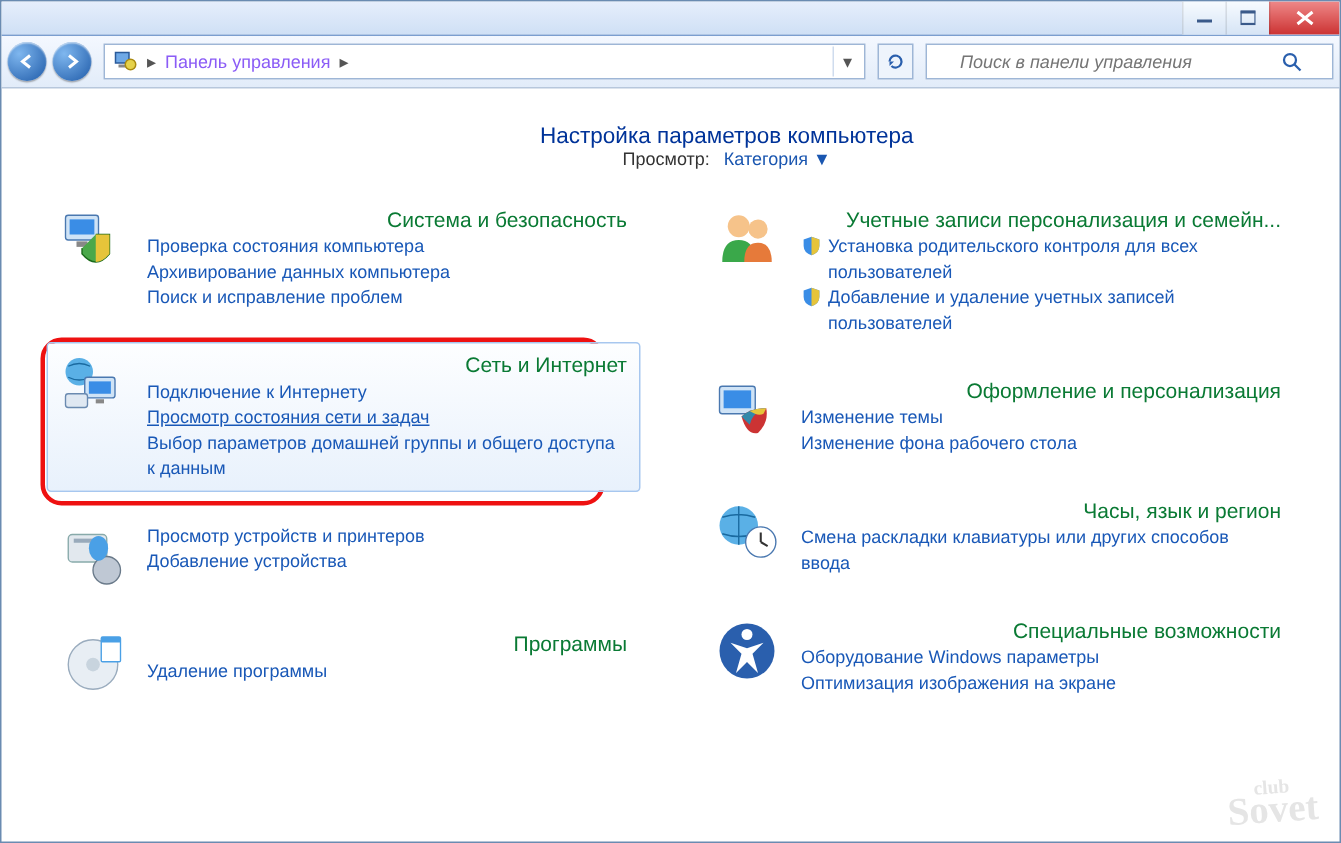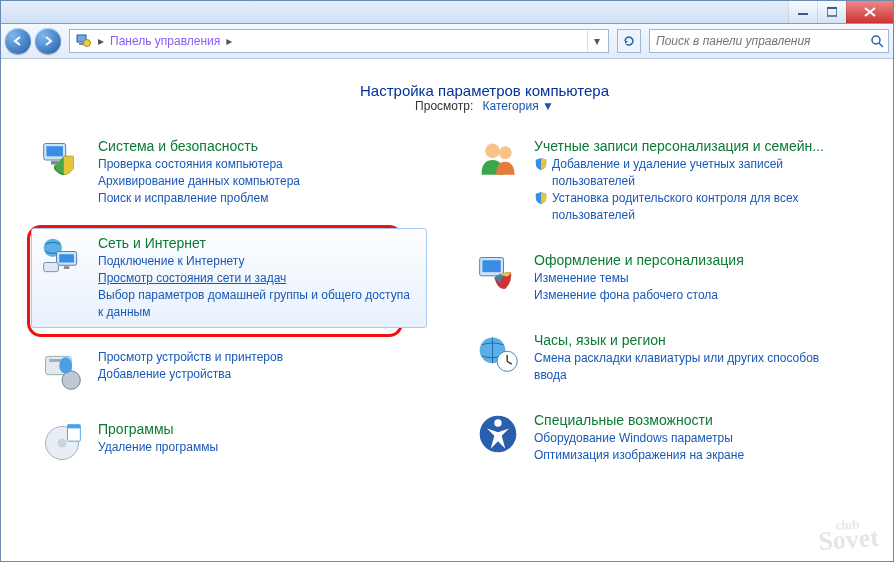--- a/index.html
+++ b/index.html
@@ -12,36 +12,36 @@
   .tbtn.min,.tbtn.max{background:linear-gradient(to bottom,#f7fbff,#d6e4f5);}
   
   .navbar{height:34px;background:linear-gradient(to bottom,#f4f8ff,#e2ecf9);border-bottom:1px solid #b7c7dc;display:flex;align-items:center;padding:0 4px;gap:4px;}
   .navbtn{width:26px;height:26px;border-radius:50%;background:radial-gradient(circle at 30% 30%,#7fb7ef,#1e5aa8);box-shadow:inset 0 1px 1px rgba(255,255,255,.6),0 1px 1px rgba(0,0,0,.3);display:flex;align-items:center;justify-content:center;color:#fff;}
   .addrbar{flex:1;height:22px;border:1px solid #9eb6d6;background:#fff;display:flex;align-items:center;padding:0 2px;margin:0 4px;}
   .addrbar .cpicon{width:16px;height:16px;margin:0 4px;}
   .addrbar .crumb{padding:0 4px;color:#8b5cf6;}
   .addrbar .arrow{color:#555;padding:0 2px;}
   .addrbar .spacer{flex:1;}
   .refresh{width:22px;height:22px;border:1px solid #9eb6d6;background:#eef4fc;display:flex;align-items:center;justify-content:center;}
-  .searchbox{width:230px;height:22px;border:1px solid #9eb6d6;background:#fff;display:flex;align-items:center;padding:0 4px;margin-left:4px;}
+  .searchbox{width:230px;height:22px;border:1px solid #9eb6d6;background:#fff;display:flex;align-items:center;padding:0 20px;margin-left:4px;}
   .searchbox input{flex:1;border:none;outline:none;font-size:12px;font-style:italic;color:#888;background:transparent;}
   
   .body{position:absolute;top:57px;left:0;right:0;bottom:0;overflow:auto;padding:24px 30px 30px 30px;box-sizing:border-box;}
   .heading-row{display:flex;align-items:center;justify-content:space-between;margin:0 0 18px 75px;flex-direction:column;}
   .heading{font-size:15px;color:#003399;}
   .view{font-size:12px;color:#000;}
   .view .lbl{color:#333;margin-right:6px;}
   .view .val{color:#1a56b0;}
   .cols{display:flex;gap:40px;}
   .col{flex:1;min-width:0;}
   .category{display:flex;gap:14px;margin-bottom:14px;padding:6px 8px;border:1px solid transparent;border-radius:3px;}
   .category.highlight{border:1px solid #a7c7ef;background:linear-gradient(to bottom,#fdfeff,#e8f1fc);position:relative;}
   .cat-icon{width:44px;height:44px;flex:0 0 44px;}
   .cat-body{flex:1;min-width:0;}
-  .cat-title{font-size:14px;color:#0a7a34;margin-bottom:2px;}
+  .cat-title{font-size:14px;color:#0a7a34;margin-bottom:2px;text-align:right;}
   .cat-link{font-size:12px;color:#1958b7;line-height:17px;display:block;}
   .cat-link.u{text-decoration:underline;}
   .shield-row{display:flex;align-items:flex-start;gap:4px;}
   .shield{width:14px;height:14px;flex:0 0 14px;margin-top:1px;}
   .red-ring{position:absolute;border:3px solid #e11;border-radius:14px;pointer-events:none;}
   
   .watermark{position:absolute;right:14px;bottom:10px;font-family:"Segoe Script",cursive;font-size:26px;color:#e5e5e5;font-weight:bold;transform:rotate(-4deg);line-height:.8;text-align:center;}
   .watermark small{font-size:13px;display:block;}
 </style>
 </head>
@@ -191,28 +191,28 @@
             <circle cx="32" cy="16" r="7" fill="#f6c38a"></circle>
               <path d="M22 40 q0 -14 10 -14 q10 0 10 14 z" fill="#e67a3a"></path>
           </svg>
           <div class="cat-body">
             <div class="cat-title">Учетные записи персонализация и семейн...</div>
             <div class="shield-row">
               <svg class="shield" viewBox="0 0 16 16">
                   <path d="M8 1 l6 2 v5 q0 5 -6 7 q-6 -2 -6 -7 v-5 z" fill="#3a8de6"></path>
                   <path d="M8 1 l6 2 v5 q0 5 -6 7 z" fill="#e6c43a"></path>
                 </svg>
-              <a class="cat-link">Добавление и удаление учетных записей пользователей</a>
+              <a class="cat-link">Установка родительского контроля для всех пользователей</a>
             </div>
             <div class="shield-row">
               <svg class="shield" viewBox="0 0 16 16">
                   <path d="M8 1 l6 2 v5 q0 5 -6 7 q-6 -2 -6 -7 v-5 z" fill="#3a8de6"></path>
                   <path d="M8 1 l6 2 v5 q0 5 -6 7 z" fill="#e6c43a"></path>
                 </svg>
-              <a class="cat-link">Установка родительского контроля для всех пользователей</a>
+              <a class="cat-link">Добавление и удаление учетных записей пользователей</a>
             </div>
           </div>
         </div>
 
         <div class="category">
           <svg class="cat-icon" viewBox="0 0 48 48">
             <rect x="4" y="6" width="26" height="20" rx="2" fill="#cfe3f6" stroke="#4a78b0"></rect>
             <rect x="7" y="9" width="20" height="13" fill="#3a8de6"></rect>
             <path d="M20 28 q6 -6 18 -6 q2 10 -6 18 q-8 2 -12 -12" fill="#c33"></path>
             <path d="M20 28 q6 -6 18 -6 l-4 2 q-6 2 -8 10 z" fill="#38a"></path>

